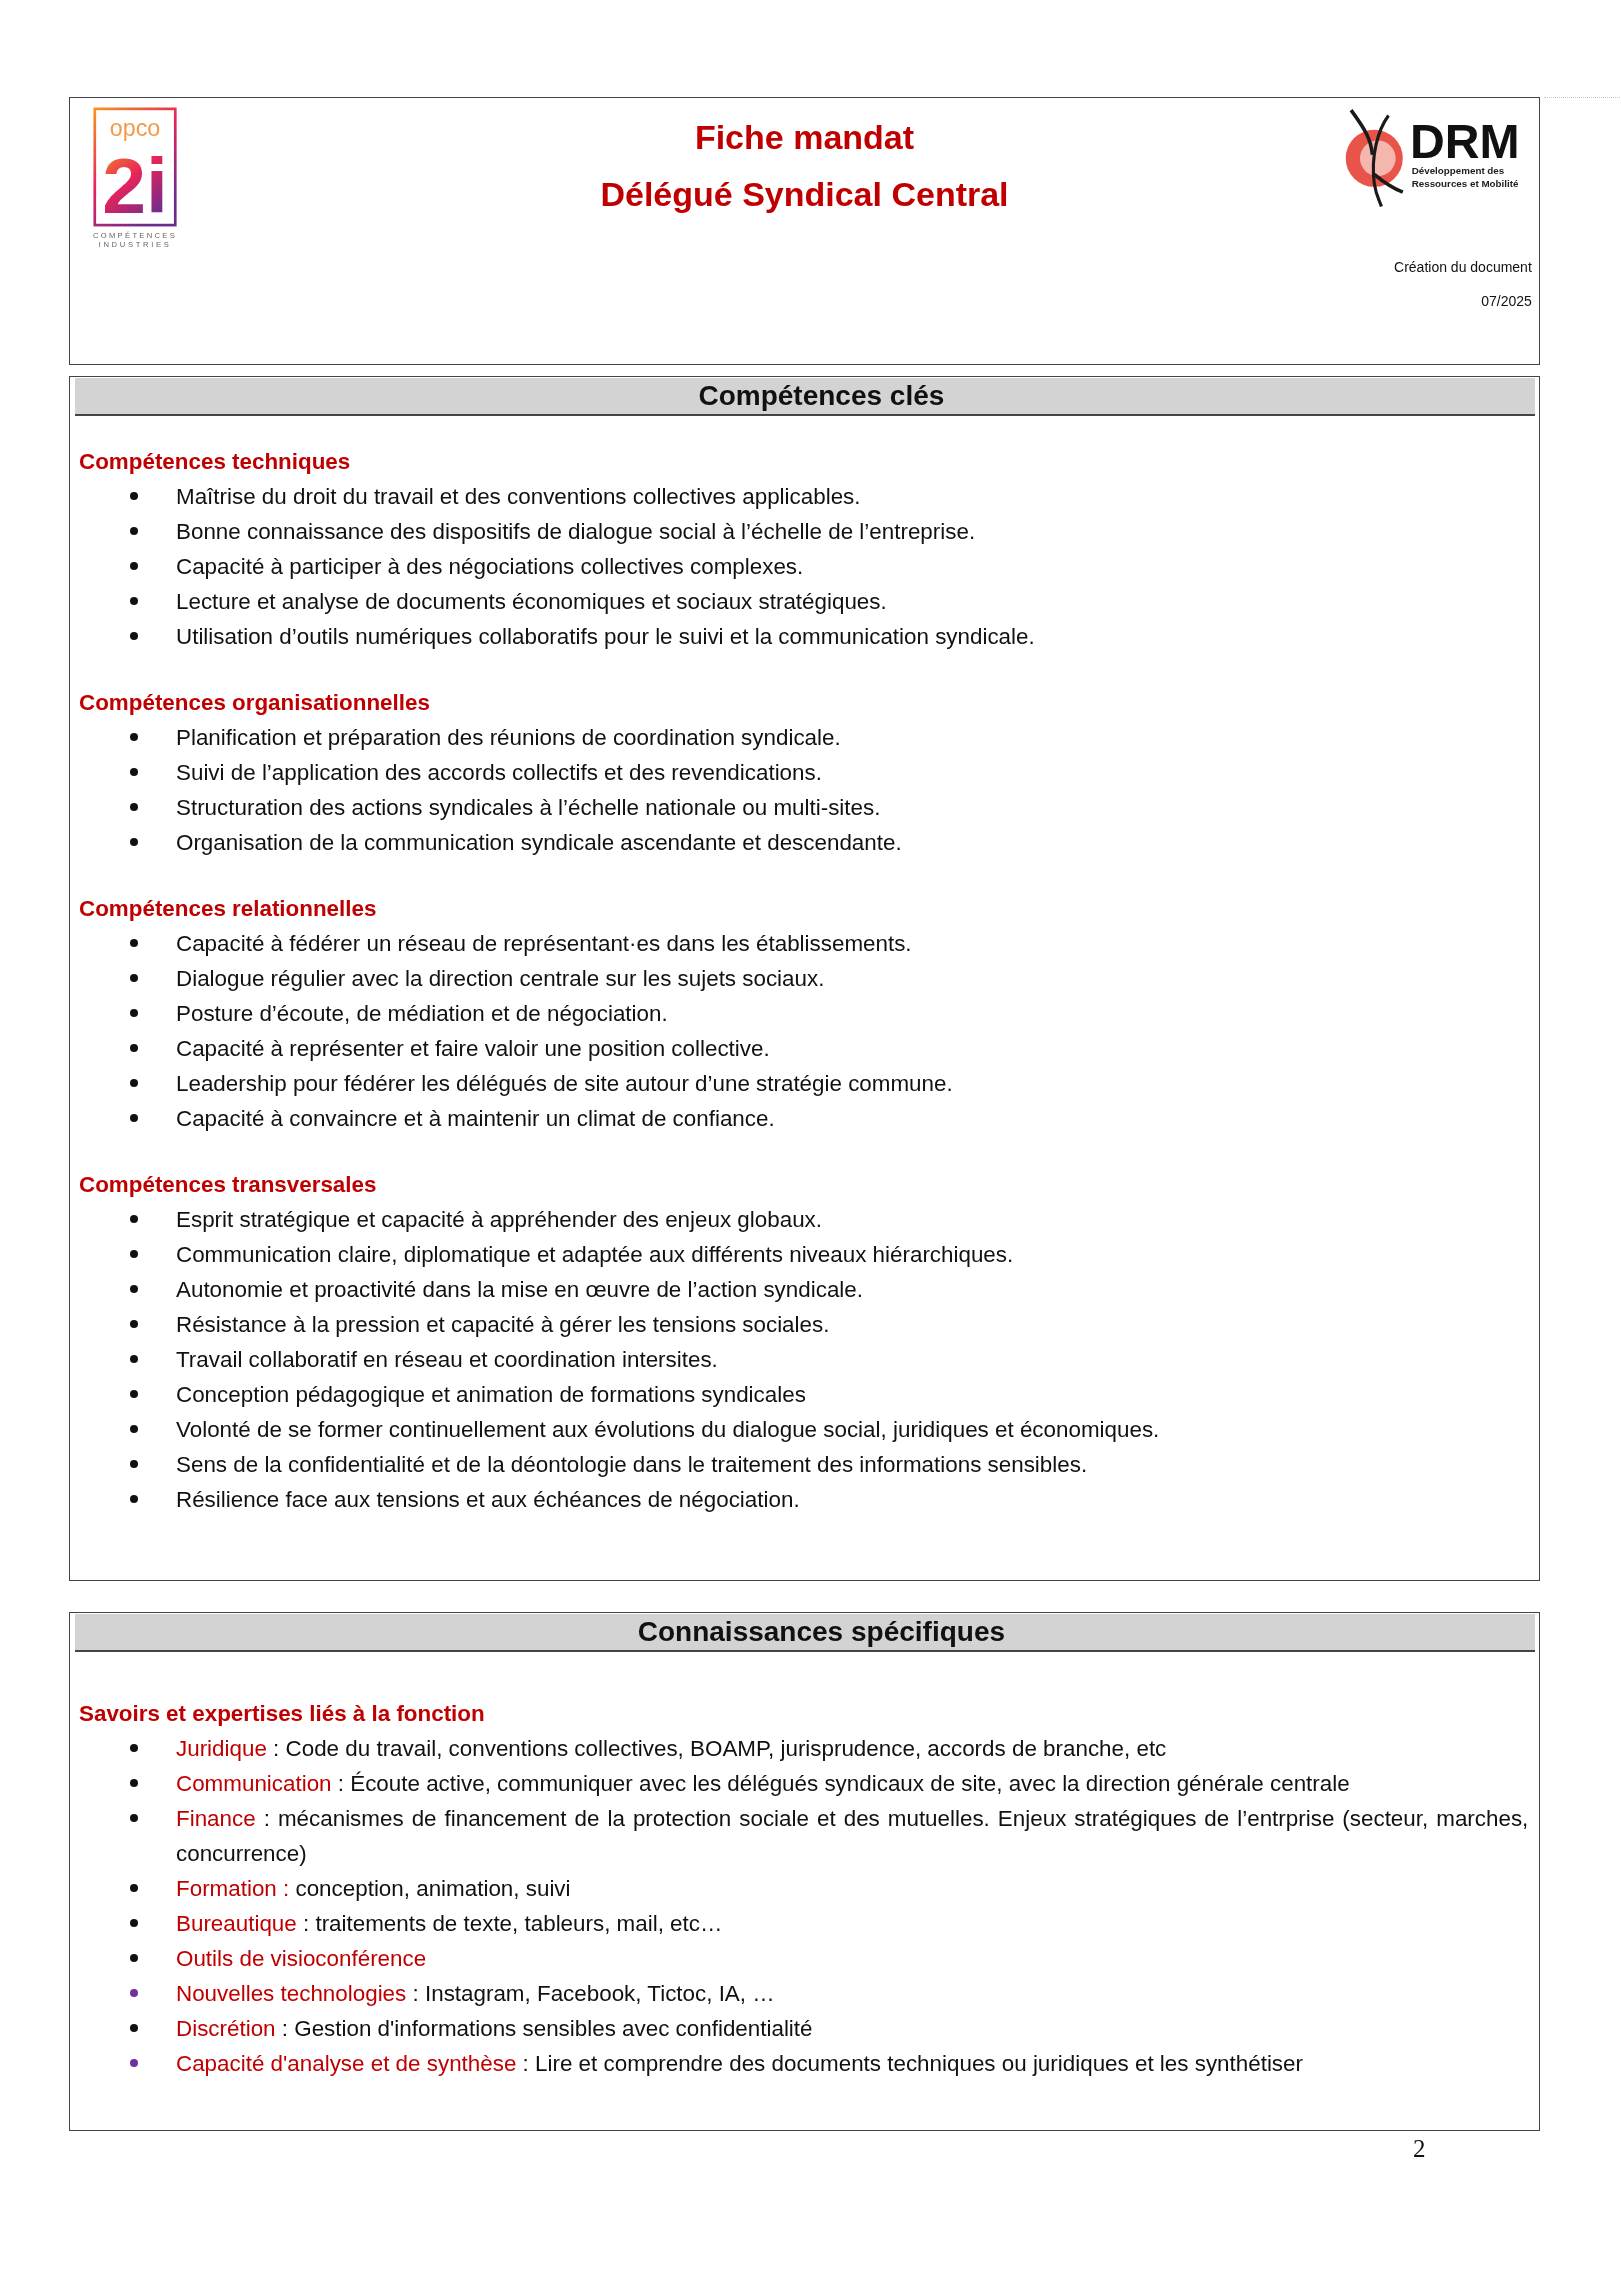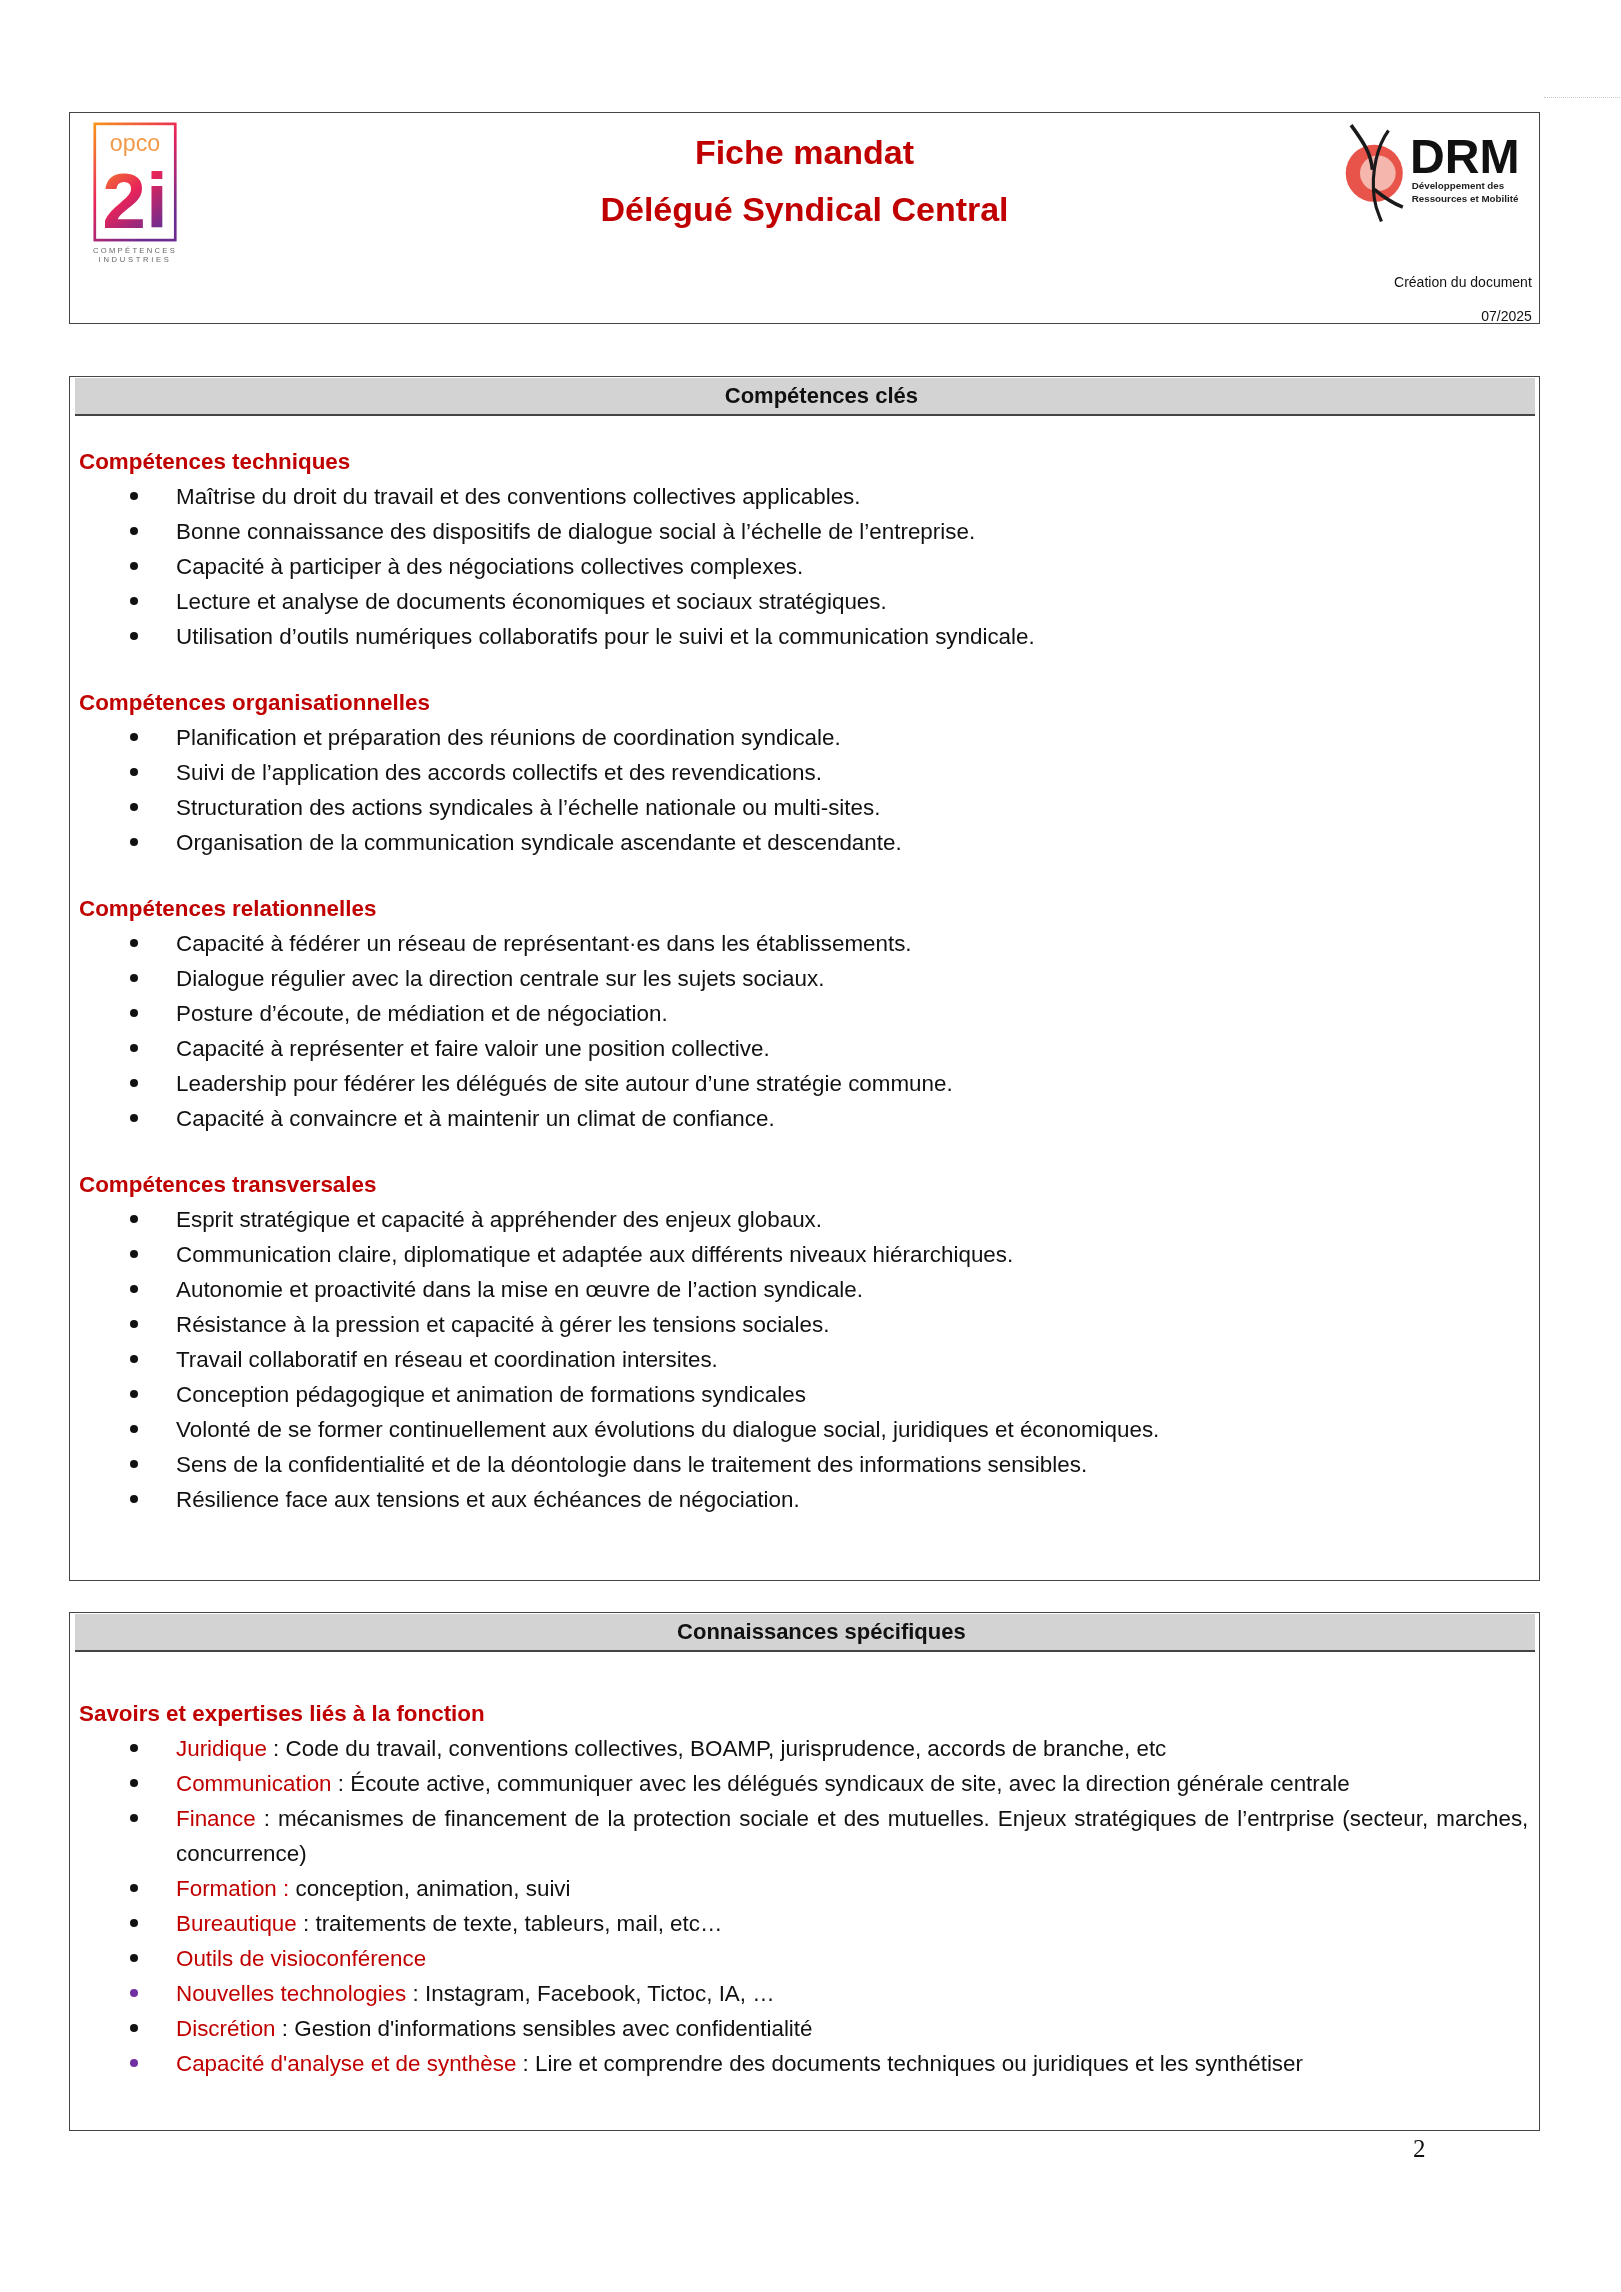--- a/index.html
+++ b/index.html
@@ -5,40 +5,40 @@
   html, body { margin: 0; padding: 0; background: #ffffff; }
   body {
     width: 1622px; height: 2293px; position: relative; overflow: hidden;
     font-family: "Liberation Sans", sans-serif; color: #111111;
   }
   .box {
     position: absolute; left: 69px; width: 1471px;
     border: 1.8px solid #444444; box-sizing: border-box; background: #fff;
   }
   
-  #hdr { top: 112px; height: 212px; }
+  #hdr { top: 97px; height: 268px; }
   .logo-opco { position: absolute; left: 23px; top: 9px; width: 93px; height: 145px; }
   .title-block {
     position: absolute; left: 0; right: 0; top: 10.7px; text-align: center;
     color: #c00000; font-weight: bold; font-size: 34px; line-height: 57px;
   }
   .logo-drm { position: absolute; right: 9px; top: 5.4px; width: 192px; height: 107px; }
   .doc-meta {
     position: absolute; right: 7.2px; top: 152px; text-align: right;
     font-size: 14px; line-height: 34px; color: #111;
   }
   .dotted-edge {
     position: absolute; left: 1544px; top: 97px; width: 78px;
     border-top: 1.8px dotted #c8c8c8;
   }
   
   .sec-head {
     position: absolute; left: 5.4px; right: 3.6px; top: 0.9px; height: 36px;
     background: #d3d3d3; border-bottom: 2.7px solid #444;
-    text-align: center; font-weight: bold; font-size: 22px; line-height: 36px; color: #111; padding-left: 32px;
+    text-align: center; font-weight: bold; font-size: 28px; line-height: 36px; color: #111; padding-left: 32px;
   }
   .sec-body { position: absolute; left: 9px; right: 10.7px; }
   .sub-title {
     color: #c00000; font-weight: bold; font-size: 22.4px; line-height: 34px; margin: 0;
   }
   ul.blist { list-style: none; margin: 0; padding: 0; }
   ul.blist li {
     position: relative; padding-left: 97px; font-size: 22.4px; line-height: 35px;
   }
   ul.blist li .bul {

